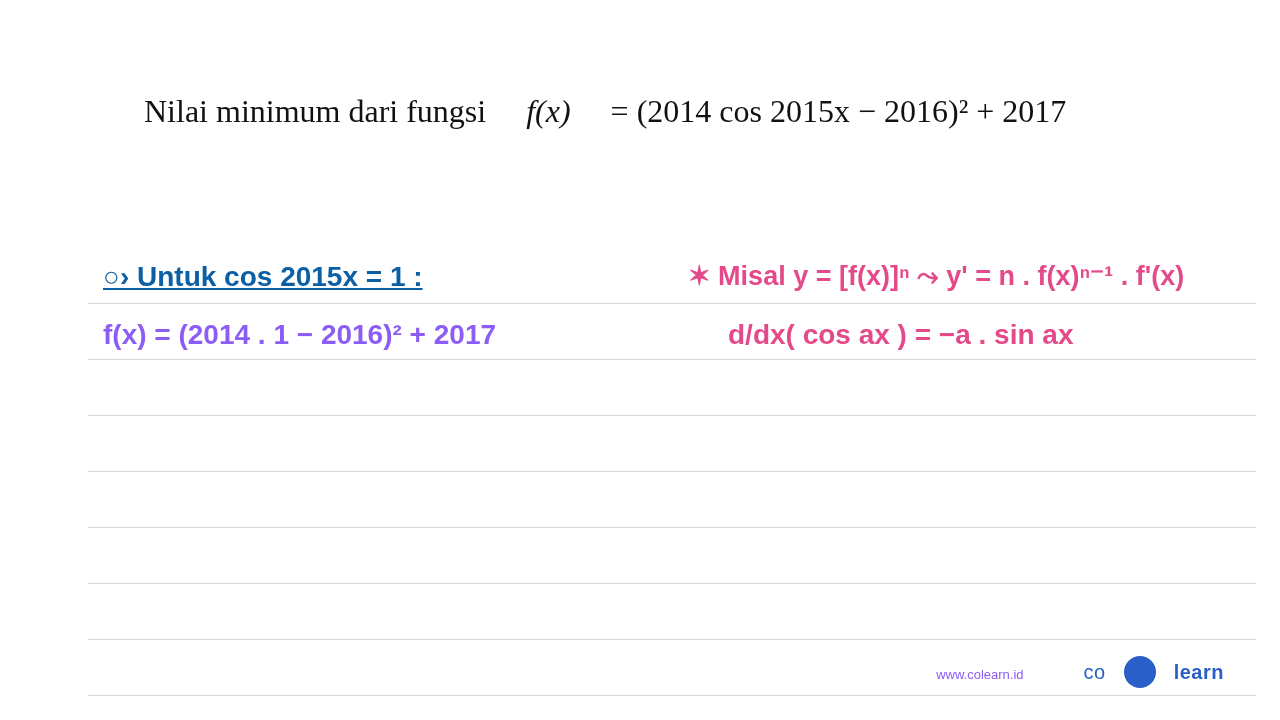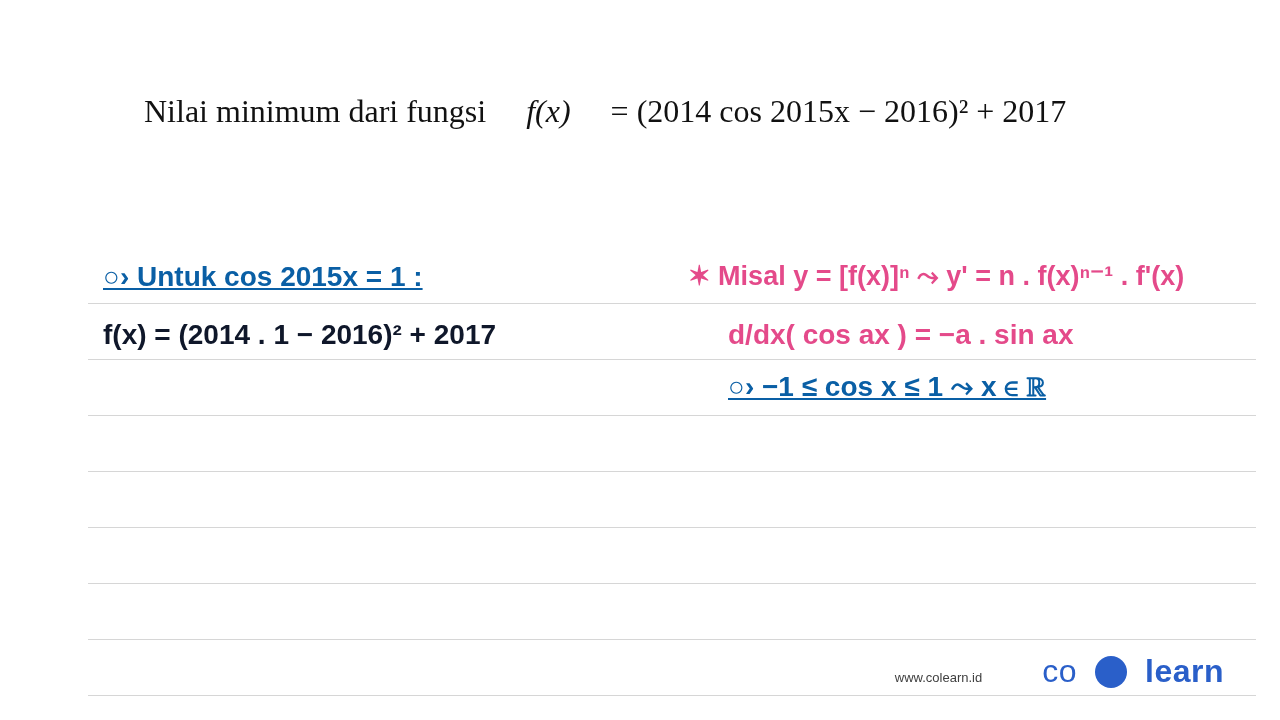--- a/index.html
+++ b/index.html
@@ -15,36 +15,36 @@
     color: #111;
     text-align: justify;
   }
   .question .fx { font-style: italic; }
 
   .rules { position: absolute; left: 40px; right: 40px; top: 200px; }
   .rule { height: 56px; border-bottom: 1px solid #d6d6d6; }
 
   .hand { position: absolute; font-size: 28px; line-height: 1.2; white-space: nowrap; }
   .blue { color: #0a5fa5; font-weight: 600; text-decoration: underline; }
-  .black { color: #0f172a; font-weight: 600; }
+  .black { color: #8b5cf6; font-weight: 600; }
   .pink { color: #e44a8a; font-weight: 600; }
 
   .l1a { left: 55px; top: 212px; }
   .l2a { left: 55px; top: 270px; }
 
   .l1b { left: 640px; top: 212px; font-size: 27px; }
   .l2b { left: 680px; top: 270px; }
   .l3b { left: 680px; top: 322px; }
 
   .footer {
     position: absolute; right: 40px; bottom: 28px;
     display: flex; align-items: baseline; gap: 12px;
   }
-  .footer .url { font-family: Arial, sans-serif; font-size: 13px; color: #404040; }
-  .footer .logo { font-family: Arial, sans-serif; font-size: 32px; font-weight: 700; color: #2a5fc9; letter-spacing: 0.5px; }
+  .footer .url { font-family: Arial, sans-serif; font-size: 13px; color: #8b5cf6; }
+  .footer .logo { font-family: Arial, sans-serif; font-size: 20px; font-weight: 700; color: #2a5fc9; letter-spacing: 0.5px; }
   .footer .logo .light { font-weight: 400; }
   .footer .dot { display: inline-block; width: 5px; height: 5px; background: #2a5fc9; border-radius: 50%; vertical-align: middle; margin: 0 2px 4px 2px; }
 </style>
 </head>
 <body>
 
 <div class="page">
 
   <div class="question">
     <span>Nilai minimum dari fungsi </span><span class="fx">f(x)</span><span> = (2014 cos 2015x − 2016)² + 2017</span><br>
@@ -59,21 +59,20 @@
     <div class="rule"></div>
     <div class="rule"></div>
     <div class="rule"></div>
   </div>
 
   <div class="hand blue l1a">○› Untuk cos 2015x  = 1 :</div>
   <div class="hand black l2a">f(x) = (2014 . 1 − 2016)²  +  2017</div>
 
   <div class="hand pink l1b">✶ Misal y = [f(x)]ⁿ  ⤳ y' = n . f(x)ⁿ⁻¹ . f'(x)</div>
   <div class="hand pink l2b">d/dx( cos ax ) = −a . sin ax</div>
-  <div class="hand blue l3b">○›  −1 ≤ cos x ≤ 1   ⤳  x ∈ ℝ</div>
 
   <div class="footer">
     <span class="url">www.colearn.id</span>
     <span class="logo">
       <span class="light">co</span><span class="dot"></span><span>learn</span>
     </span>
   </div>
 
 </div>
 

